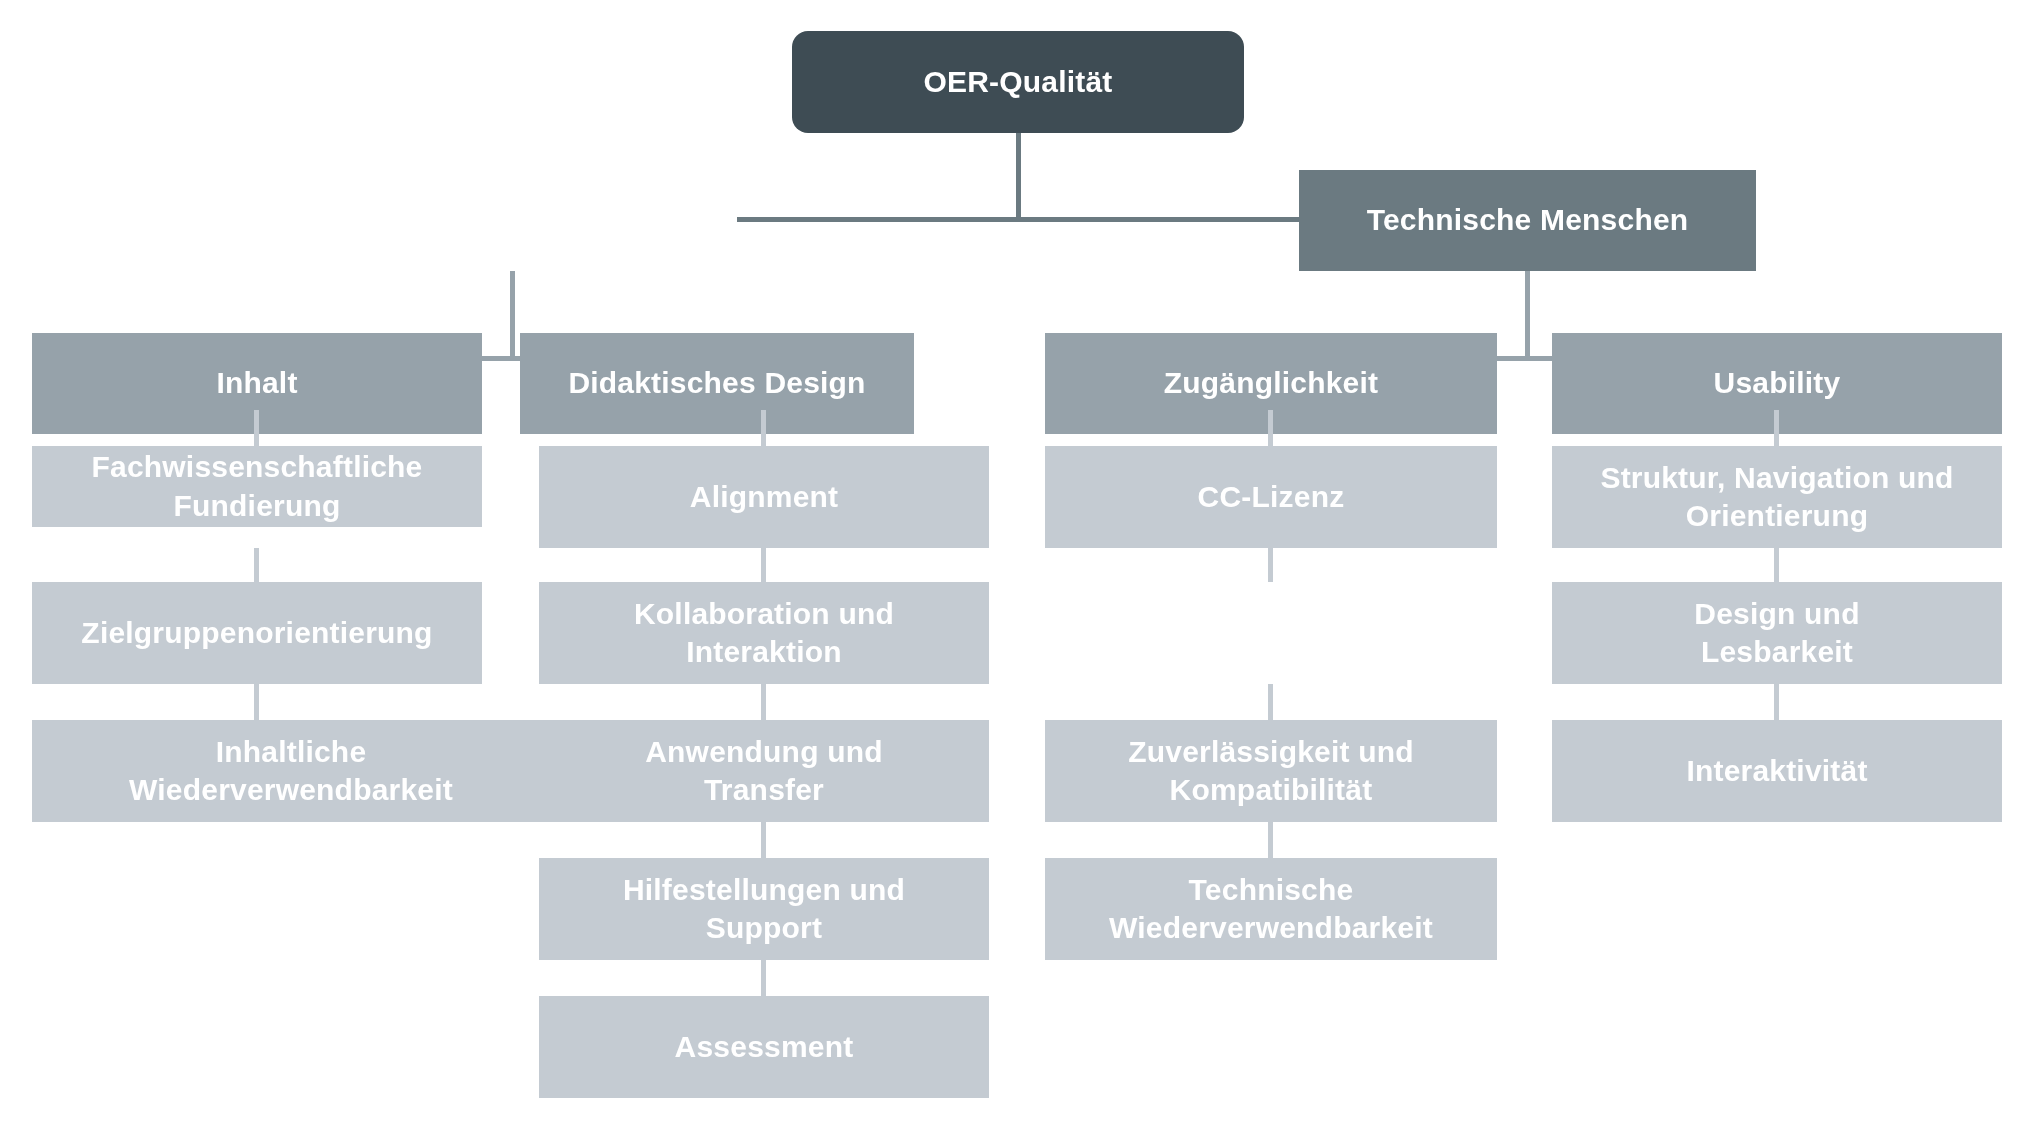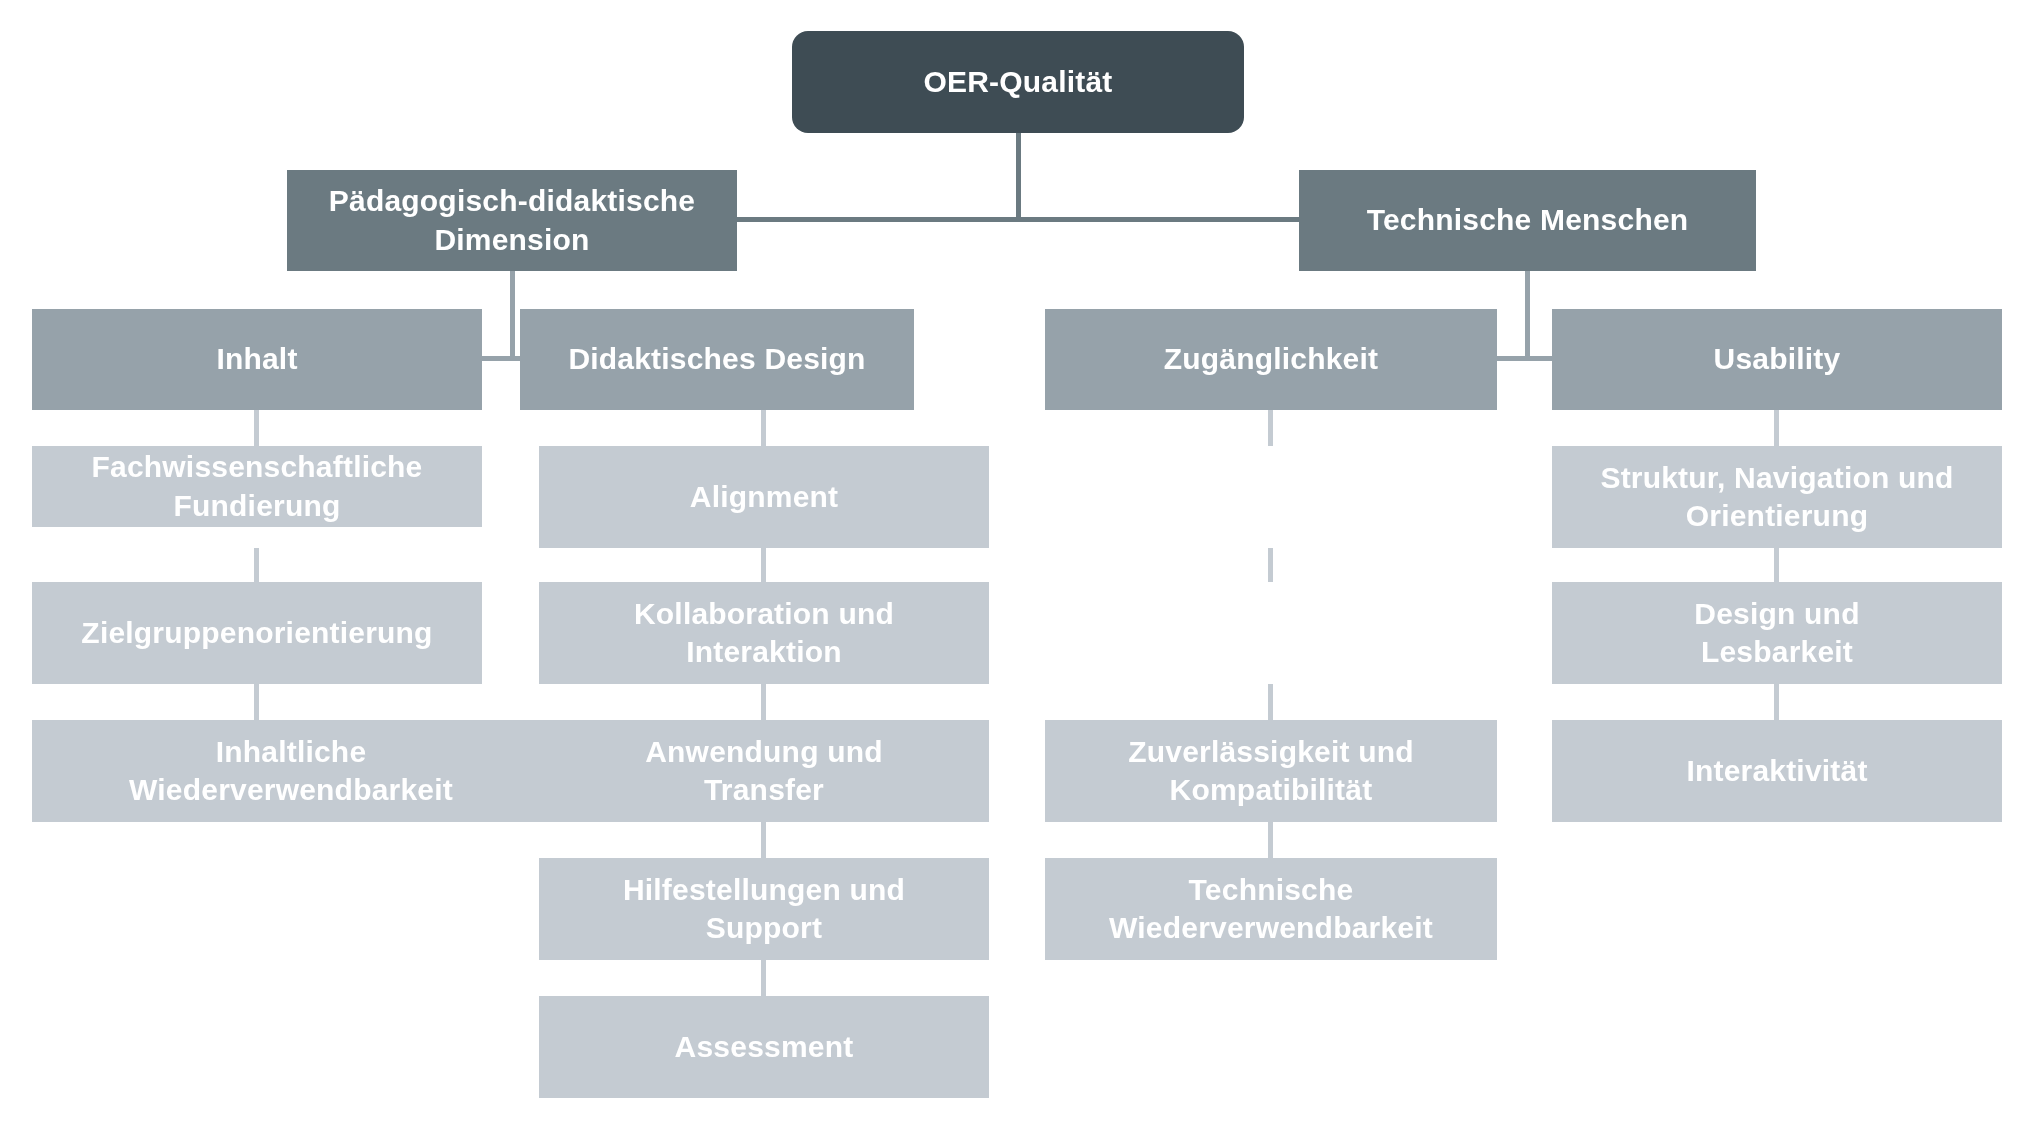--- a/index.html
+++ b/index.html
@@ -23,41 +23,39 @@
     text-align: center;
     color: var(--text, #ffffff);
     font-weight: bold;
     font-size: 30px;
     line-height: 1.27;
     white-space: pre-line;
     letter-spacing: 0.2px;
   }
   .l1 { background: var(--level1, #3e4c54); border-radius: 16px; }
   .l2 { background: var(--level2, #6b7a81); }
-  .l3 { background: var(--level3, #96a2aa); }
+  .l3 { background: var(--level3, #96a2aa); margin-top: 24px; }
   .l4 { background: var(--level4, #c4cbd2); }
   .conn {
     position: absolute;
   }
   .c2 { background: var(--level2, #6b7a81); }
   .c3 { background: var(--level3, #96a2aa); }
   .c4 { background: var(--level4, #c4cbd2); }
 </style>
 </head>
 <body>
 
 <div class="stage">
 
   <div class="node l1" style="left:792px;top:31px;width:452px;height:102px">OER-Qualität</div>
 
   <div class="conn c2" style="left:1016px;top:133px;width:5px;height:89px"></div>
   <div class="conn c2" style="left:737px;top:217px;width:562px;height:5px"></div>
 
-  <div class="node l2" style="left:287px;top:170px;width:450px;height:101px">Pädagogisch-didaktische
-Dimension</div>
   <div class="node l2" style="left:1299px;top:170px;width:457px;height:101px">Technische Menschen</div>
 
   <div class="conn c3" style="left:510px;top:271px;width:5px;height:90px"></div>
   <div class="conn c3" style="left:482px;top:356px;width:57px;height:5px"></div>
   <div class="conn c3" style="left:1525px;top:271px;width:5px;height:90px"></div>
   <div class="conn c3" style="left:1497px;top:356px;width:55px;height:5px"></div>
 
   <div class="node l3" style="left:32px;top:309px;width:450px;height:101px">Inhalt</div>
   <div class="node l3" style="left:520px;top:309px;width:394px;height:101px">Didaktisches Design</div>
   <div class="node l3" style="left:1045px;top:309px;width:452px;height:101px">Zugänglichkeit</div>
@@ -86,20 +84,21 @@
 Transfer</div>
   <div class="node l4" style="left:539px;top:858px;width:450px;height:102px">Hilfestellungen und
 Support</div>
   <div class="node l4" style="left:539px;top:996px;width:450px;height:102px">Assessment</div>
 
   <div class="conn c4" style="left:1268px;top:410px;width:5px;height:36px"></div>
   <div class="conn c4" style="left:1268px;top:548px;width:5px;height:34px"></div>
   <div class="conn c4" style="left:1268px;top:684px;width:5px;height:36px"></div>
   <div class="conn c4" style="left:1268px;top:822px;width:5px;height:36px"></div>
 
+  <div class="node l4" style="left:1045px;top:446px;width:452px;height:102px">CC-Lizenz</div>
   <div class="node l4" style="left:1045px;top:720px;width:452px;height:102px">Zuverlässigkeit und
 Kompatibilität</div>
   <div class="node l4" style="left:1045px;top:858px;width:452px;height:102px">Technische
 Wiederverwendbarkeit</div>
 
   <div class="conn c4" style="left:1774px;top:410px;width:5px;height:36px"></div>
   <div class="conn c4" style="left:1774px;top:548px;width:5px;height:34px"></div>
   <div class="conn c4" style="left:1774px;top:684px;width:5px;height:36px"></div>
 
   <div class="node l4" style="left:1552px;top:446px;width:450px;height:102px">Struktur, Navigation und

